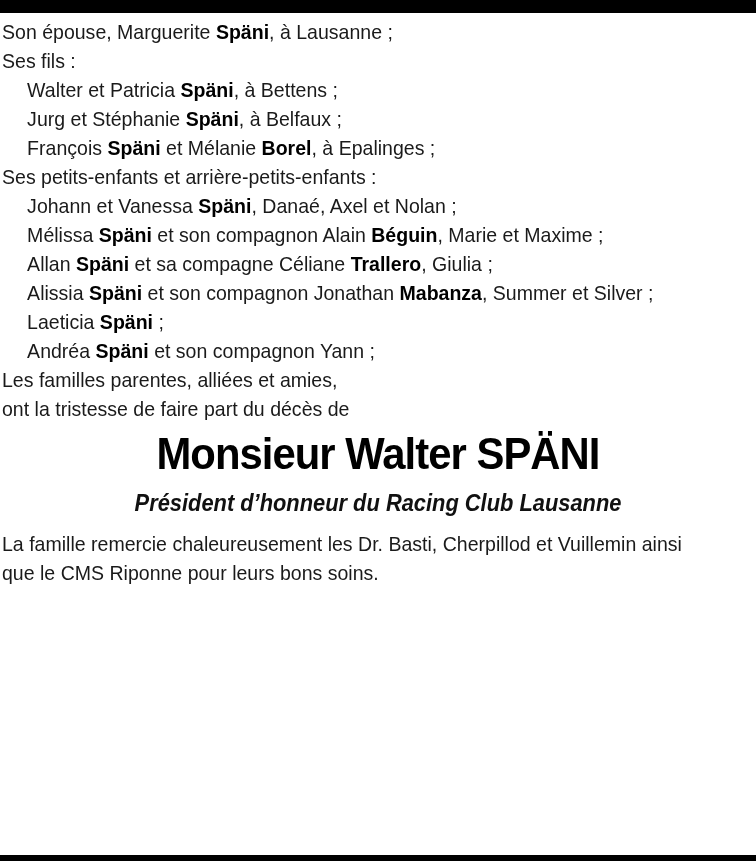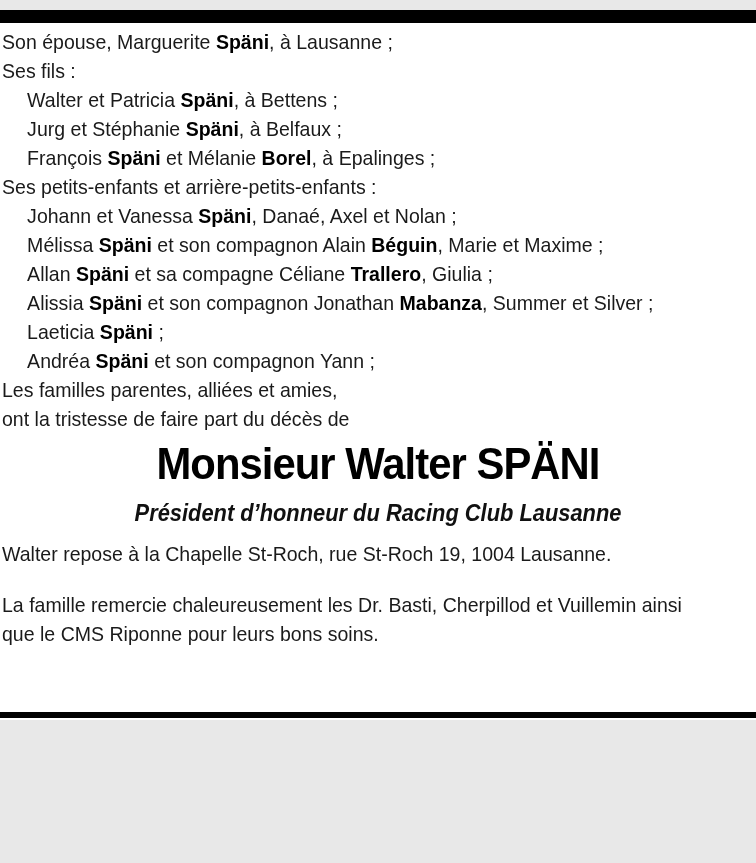--- a/index.html
+++ b/index.html
@@ -1,20 +1,20 @@
 <!DOCTYPE html>
 <html><head>
 <meta charset="utf-8">
 <style>
   html, body { margin: 0; padding: 0; background: #e8e8e8; }
   .page {
     position: relative;
     width: 756px;
-    height: 710px;
-    margin: 10px auto;
+    height: 863px;
+    margin: 0 auto;
     background: #ffffff;
     overflow: hidden;
     font-family: "Liberation Sans", sans-serif;
     color: #1a1a1a;
   }
   .bar-top {
     position: absolute;
     top: 0; left: 0; right: 0;
     height: 13px;
     background: #000000;
@@ -92,22 +92,19 @@
         <div class="line indent"><span>Alissia </span><b>Späni</b><span> et son compagnon Jonathan </span><b>Mabanza</b><span>, Summer et Silver ;</span></div>
         <div class="line indent"><span>Laeticia </span><b>Späni</b><span> ;</span></div>
         <div class="line indent"><span>Andréa </span><b>Späni</b><span> et son compagnon Yann ;</span></div>
         <div class="line"><span>Les familles parentes, alliées et amies,</span></div>
         <div class="line"><span>ont la tristesse de faire part du décès de</span></div>
       </div>
     <div class="deceased-title">Monsieur Walter SPÄNI</div>
     <div class="honorary-subtitle">Président d’honneur du Racing Club Lausanne</div>
     <div id="paragraphs">
         <div class="para">
-          <div class="line"><span>Walter repose à la Chapelle St-Roch, rue St-Roch 19, 1004 Lausanne.</span></div>
-        </div>
-        <div class="para">
           <div class="line"><span>La famille remercie chaleureusement les Dr. Basti, Cherpillod et Vuillemin ainsi</span></div>
           <div class="line"><span>que le CMS Riponne pour leurs bons soins.</span></div>
         </div>
       </div>
   </div>
   <div class="bar-bottom"></div>
 </div>
 
 </body></html>

